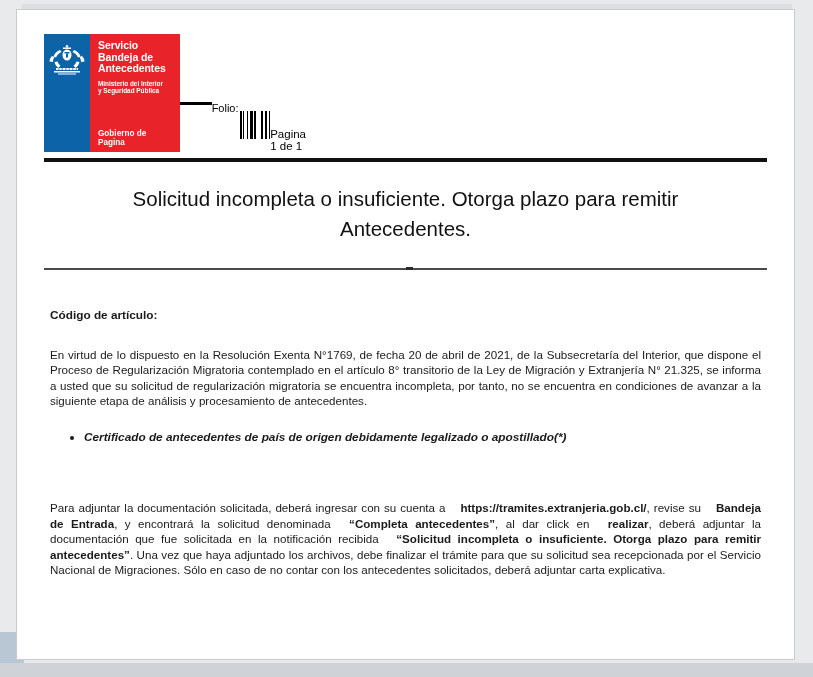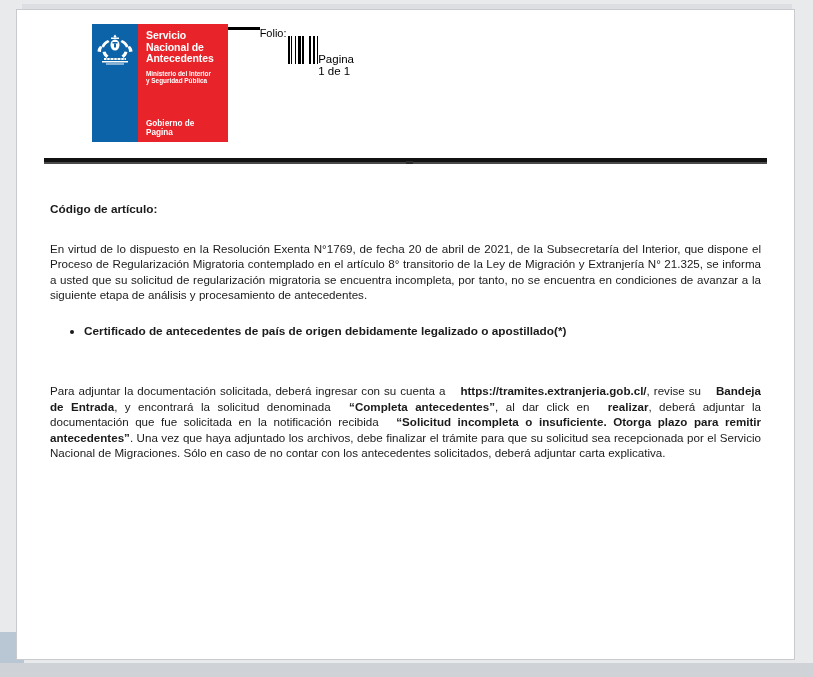--- a/index.html
+++ b/index.html
@@ -47,23 +47,22 @@
     overflow: hidden;
   }
 
   .page-inner {
     padding: 14px 27px 0 27px;
   }
 
   
   .doc-header {
     display: flex;
-    align-items: flex-start;
+    align-items: flex-end;
     height: 128px;
-    margin-left: 48px;
   }
 
   .logo {
     width: 136px;
     height: 118px;
     display: flex;
     flex-shrink: 0;
     position: relative;
   }
   .logo-blue {
@@ -202,23 +201,24 @@
     margin: 0 0 23px 0;
   }
   .para {
     margin: 0 0 20px 0;
     text-align: justify;
   }
   .para.no-justify { text-align: left; }
   .para b { font-weight: bold; padding-left: 11px; }
 
   ul.lvl1 {
-    margin: 17px 0 4px 0;
+    margin: 17px 0 15px 0;
     padding-left: 34px;
     list-style-type: disc;
+    font-style: italic;
   }
   ul.lvl1 > li {
     font-weight: bold;
     font-size: 11.8px;
     line-height: 16px;
   }
   ul.lvl2 {
     margin: 1px 0 0 0;
     padding-left: 22px;
     list-style-type: circle;
@@ -267,21 +267,21 @@
               <rect x="34" y="51" width="3" height="2"></rect>
               <rect x="41" y="51" width="3" height="2"></rect>
               <rect x="48" y="51" width="3" height="2"></rect>
               <rect x="55" y="51" width="3" height="2"></rect>
             </g>
           </svg>
         </div>
         <div class="logo-red">
           <div class="logo-title">
             <div>Servicio</div>
-            <div>Nacional de</div>
+            <div>Bandeja de</div>
             <div>Antecedentes</div>
           </div>
           <div class="logo-sub">
             <div>Ministerio del Interior</div>
             <div>y Seguridad Pública</div>
           </div>
           <div class="logo-gob">Gobierno de Pagina</div>
         </div>
       </div>
 
@@ -335,20 +335,21 @@
             <span style="width: 1.83486%; background: rgb(0, 0, 0);"></span>
             <span style="width: 1.83486%; background: rgb(255, 255, 255);"></span>
             <span style="width: 2.75229%; background: rgb(0, 0, 0);"></span>
           </div>
         <div class="page-count">Pagina 1 de 1</div>
       </div>
     </div>
 
     <div class="rule-thick"></div>
 
+    <div class="doc-title">Solicitud incompleta o insuficiente. Otorga plazo para remitir Antecedentes.</div>
 
     <div class="rule-thin"></div>
 
     <div class="doc-body">
 
       <div class="body-label">Código de artículo:</div>
 
       <p class="para">En virtud de lo dispuesto en la Resolución Exenta N°1769, de fecha 20 de abril de 2021, de la Subsecretaría del Interior, que dispone el Proceso de Regularización Migratoria contemplado en el artículo 8° transitorio de la Ley de Migración y Extranjería N° 21.325, se informa a usted que su solicitud de regularización migratoria se encuentra incompleta, por tanto, no se encuentra en condiciones de avanzar a la siguiente etapa de análisis y procesamiento de antecedentes.</p>
 
 

